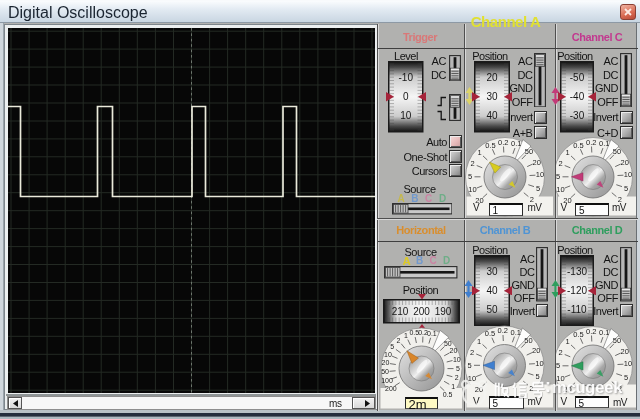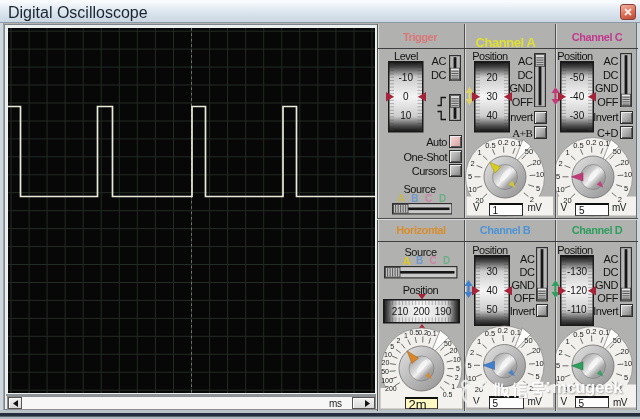--- a/index.html
+++ b/index.html
@@ -107,21 +107,21 @@
 <div style="position:absolute;left:425.1px;top:193px;font-size:10px;font-weight:bold;color:#cb84a3">C</div>
 <div style="position:absolute;left:438.9px;top:193px;font-size:10px;font-weight:bold;color:#6fae88">D</div>
 <svg style="position:absolute;left:391.5px;top:203px" width="60.5" height="11.5" viewBox="0 0 60.5 11.5">
     <rect x="0.6" y="0.6" width="59.3" height="10.3" fill="#c9c9c9" stroke="#2a2a2a" stroke-width="1.1"></rect>
     <rect x="2" y="4.5" width="55.5" height="2.6" fill="#161616"></rect>
     <g>
       <rect x="1.5" y="1.4" width="14.5" height="8.7" fill="#c2c2c2" stroke="#3a3a3a" stroke-width="0.8"></rect>
 <path d="M3.6 2.1 V9.4 M6.1 2.1 V9.4 M8.6 2.1 V9.4 M11.1 2.1 V9.4 M13.6 2.1 V9.4" stroke="#5c5c5c" stroke-width="1"></path>
     </g>
   </svg>
-<div style="position:absolute;top:36px;font-size:13px;line-height:13px;letter-spacing:-0.45px;color:#e0e032;white-space:nowrap;font-weight:bold;left:445.5px;width:120px;text-align:center;">Channel A</div>
+<div style="position:absolute;top:15px;font-size:15px;line-height:13px;letter-spacing:-0.45px;color:#e0e032;white-space:nowrap;font-weight:bold;left:445.5px;width:120px;text-align:center;">Channel A</div>
 <div style="position:absolute;top:50px;font-size:11px;line-height:13px;letter-spacing:-0.45px;color:#141414;white-space:nowrap;left:430px;width:120px;text-align:center;">Position</div>
 <svg style="position:absolute;left:474px;top:61px" width="36" height="71.5" viewBox="0 0 36 71.5">
     <defs>
       <linearGradient id="g5d" x1="0" y1="0" x2="0" y2="1">
 <stop offset="0" stop-color="#121212"></stop>
         <stop offset="0.08" stop-color="#4a4a4a"></stop>
         <stop offset="0.22" stop-color="#cccccc"></stop>
         <stop offset="0.5" stop-color="#f5f5f5"></stop>
         <stop offset="0.78" stop-color="#cccccc"></stop>
         <stop offset="0.92" stop-color="#4a4a4a"></stop>
@@ -153,21 +153,21 @@
     <rect x="0.6" y="0.6" width="10.8" height="53.3" fill="#b7b7b7" stroke="#2a2a2a" stroke-width="1.1"></rect>
     <rect x="4.6" y="2.2" width="2.8" height="50.1" fill="#161616"></rect>
     <g>
       <rect x="1.4" y="1.8" width="9.2" height="11.5" fill="#c2c2c2" stroke="#3a3a3a" stroke-width="0.8"></rect>
 <rect x="1.9" y="2.3" width="8.2" height="1.2" fill="#efefef"></rect>
 <path d="M2.4 4.8 H9.6 M2.4 7.1 H9.6 M2.4 9.4 H9.6 M2.4 11.7 H9.6" stroke="#5c5c5c" stroke-width="1"></path>
     </g>
   </svg>
 <div style="position:absolute;top:111.3px;font-size:11px;line-height:13px;letter-spacing:-0.45px;color:#141414;white-space:nowrap;right:107.5px;">Invert</div>
 <div style="position:absolute;left:534px;top:110.5px;width:12.5px;height:13px;background:linear-gradient(135deg,#d8d8d8,#a9a9a9 55%,#7f7f7f);border:1px solid #2e2e2e;box-shadow:inset 1px 1px 0 #ececec,inset -1px -1px 0 #5a5a5a"></div>
-<div style="position:absolute;top:126.8px;font-size:11px;line-height:13px;letter-spacing:-0.45px;color:#141414;white-space:nowrap;right:107.5px;font-family:Liberation Serif, serif;">A+B</div>
+<div style="position:absolute;top:126.8px;font-size:11px;line-height:13px;letter-spacing:-0.45px;color:#141414;white-space:nowrap;right:107.5px;">A+B</div>
 <div style="position:absolute;left:534px;top:126px;width:12.5px;height:13px;background:linear-gradient(135deg,#d8d8d8,#a9a9a9 55%,#7f7f7f);border:1px solid #2e2e2e;box-shadow:inset 1px 1px 0 #ececec,inset -1px -1px 0 #5a5a5a"></div>
 <svg style="position:absolute;left:464px;top:136px" width="91" height="81" viewBox="0 0 91 81">
     <defs>
 <linearGradient id="g7r" x1="0" y1="0" x2="1" y2="1">
 <stop offset="0" stop-color="#e2e2e2"></stop>
         <stop offset="0.55" stop-color="#b6b6b6"></stop>
         <stop offset="1" stop-color="#929292"></stop>
       </linearGradient>
 <linearGradient id="g7n" x1="0" y1="0" x2="1" y2="1">
 <stop offset="0" stop-color="#8f8f8f"></stop>

